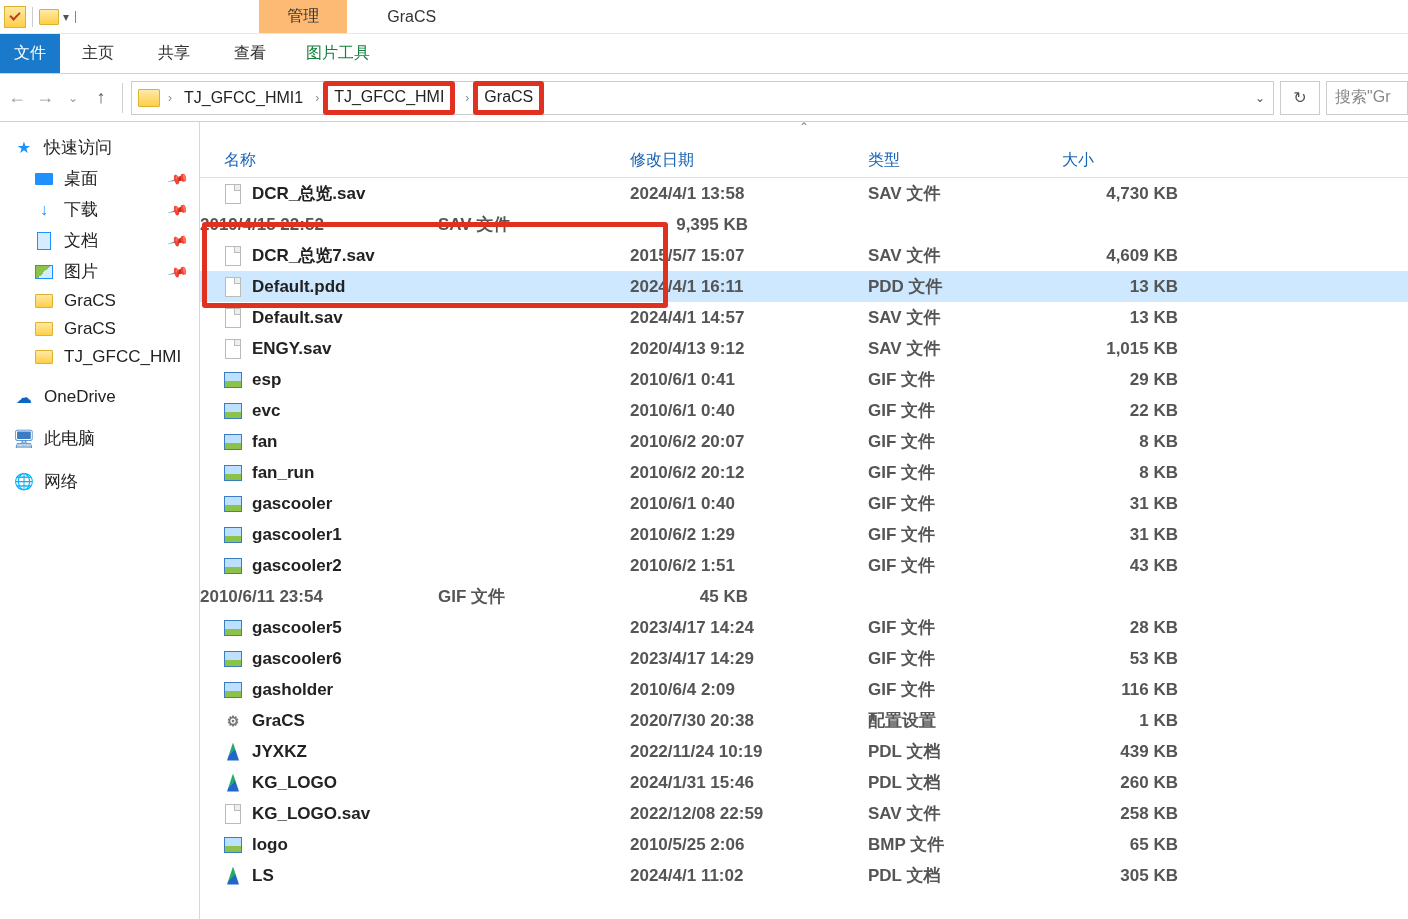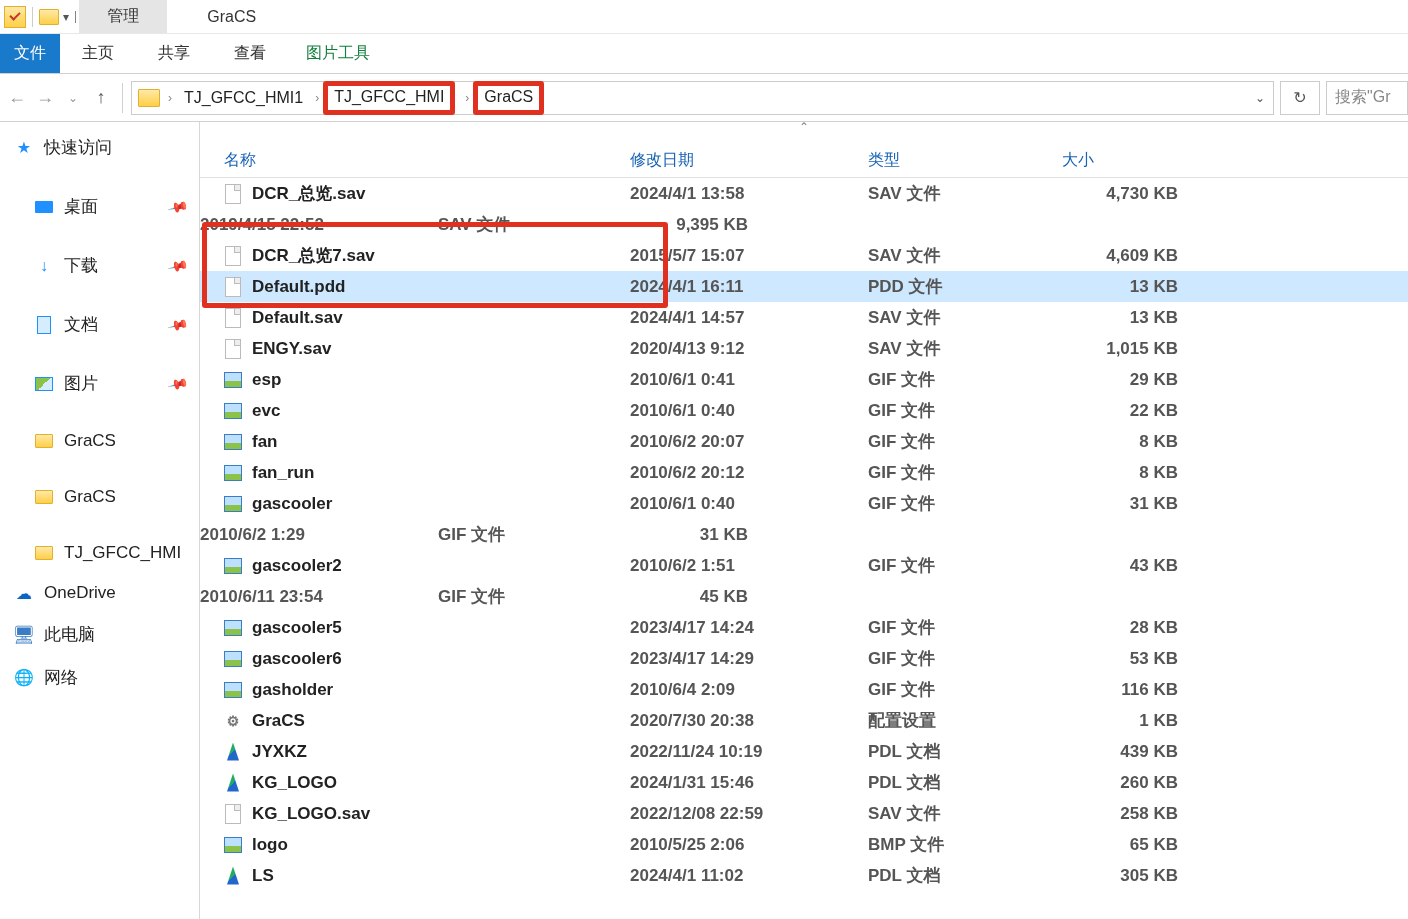--- a/index.html
+++ b/index.html
@@ -6,21 +6,21 @@
   body { background: #fff; font-size: 15px; color: #000; overflow: hidden; }
 
   
   .titlebar { height: 34px; display: flex; align-items: center; background: #fff; border-bottom: 1px solid #e8e8e8; }
   .qat-folder { width: 22px; height: 22px; margin-left: 4px; background: linear-gradient(#ffe9a6,#ffcf47); border: 1px solid #e0b030; display:flex; align-items:center; justify-content:center;}
   .qat-check { width: 10px; height: 6px; border-left: 2px solid #c0392b; border-bottom: 2px solid #c0392b; transform: rotate(-45deg); margin-top:-3px;}
   .qat-sep { width: 1px; height: 20px; background: #ccc; margin: 0 6px; }
   .qat-folder2 { width: 20px; height: 16px; background: linear-gradient(#ffe9a6,#ffcf47); border: 1px solid #e0b030; border-radius: 1px; }
   .qat-eq { font-size: 12px; color: #555; margin-left: 4px; }
   .qat-dd { margin-left: 4px; font-size: 10px; color: #555; }
-  .titlebar .ctx-tab { background: #e5e5e5; padding: 6px 28px; font-size: 16px; color: #333; }
+  .titlebar .ctx-tab { margin-left: 180px; background: #fdba74; padding: 6px 28px; font-size: 16px; color: #333; }
   .titlebar .wintitle { margin-left: 40px; font-size: 16px; color: #333; }
 
   
   .ribbon { height: 40px; display: flex; align-items: stretch; background: #fff; border-bottom: 1px solid #d0d0d0; }
   .ribbon .filetab { background: #1979ca; color: #fff; padding: 9px 14px; font-size: 16px; }
   .ribbon .tab { padding: 9px 22px; font-size: 16px; color: #333; cursor: default; }
   .ribbon .tooltab { padding: 9px 18px; font-size: 16px; color: #15803d; }
 
   
   .navbar { height: 48px; display: flex; align-items: center; background: #fff; border-bottom: 1px solid #d0d0d0; padding-left: 6px; }
@@ -36,21 +36,21 @@
   .refresh-glyph { font-size: 16px; color:#555;}
   .search-box { width: 82px; height: 34px; border:1px solid #ccc; display:flex; align-items:center; padding-left:8px; color:#888; font-size:16px; overflow:hidden; white-space:nowrap;}
   .redbox { border: 5px solid #e03020; border-radius: 3px; padding: 2px 6px 4px 6px; position: relative; z-index: 2; }
 
   
   .main { display: flex; height: calc(919px - 34px - 40px - 48px); }
   .sidebar { width: 200px; border-right: 1px solid #d8d8d8; padding-top: 10px; overflow-y:auto;}
   .side-item { display:flex; align-items:center; padding: 4px 8px 4px 14px; font-size: 17px; color: #222; position:relative; }
   .side-item .pin { position:absolute; right: 12px; color:#888; font-size:14px; transform: rotate(30deg);}
   .side-ico { width: 20px; height: 20px; margin-right: 10px; display:flex; align-items:center; justify-content:center; font-size:16px;}
-  .side-sub { padding-left: 34px; margin-top: 28px; }
+  .side-sub { padding-left: 34px; }
   .side-sp { height: 12px; }
   .ico-star { color:#1e90ff; } .ico-desk{background:#1e90ff;width:18px;height:12px;border-radius:1px;}
   .ico-down{color:#1e90ff;font-weight:bold;} .ico-doc{border:1px solid #1e90ff;width:14px;height:18px;background:#d6ecff;}
   .ico-pic{border:1px solid #1e90ff;width:18px;height:14px;background:linear-gradient(135deg,#8bc34a 50%,#d6ecff 50%);}
   .ico-folder{width:18px;height:14px;background:linear-gradient(#ffe9a6,#ffcf47);border:1px solid #e0b030;border-radius:1px;}
   .ico-onedrive{color:#0a66c2;} .ico-pc{color:#3b7dc4;font-size:18px;} .ico-net{color:#3b7dc4;}
 
   .filepane { flex:1; position:relative; overflow-y:auto;}
   .headers { display:flex; border-bottom: 1px solid #e0e0e0; height: 34px; align-items:center; font-size:16px; color:#1863b4;margin-top:12px; }
   .col-name { width: 430px; padding-left: 24px;}
@@ -307,20 +307,26 @@
             <span class="fico">
               <span class="fico-img"></span>
             </span>
             <span>gascooler</span>
           </div>
           <div class="c-date">2010/6/1 0:40</div>
           <div class="c-type">GIF 文件</div>
           <div class="c-size">31 KB</div>
         </div>
         <div class="row">
+          <div class="c-name">
+            <span class="fico">
+              <span class="fico-img"></span>
+            </span>
+            <span>gascooler1</span>
+          </div>
           <div class="c-date">2010/6/2 1:29</div>
           <div class="c-type">GIF 文件</div>
           <div class="c-size">31 KB</div>
         </div>
         <div class="row">
           <div class="c-name">
             <span class="fico">
               <span class="fico-img"></span>
             </span>
             <span>gascooler2</span>

